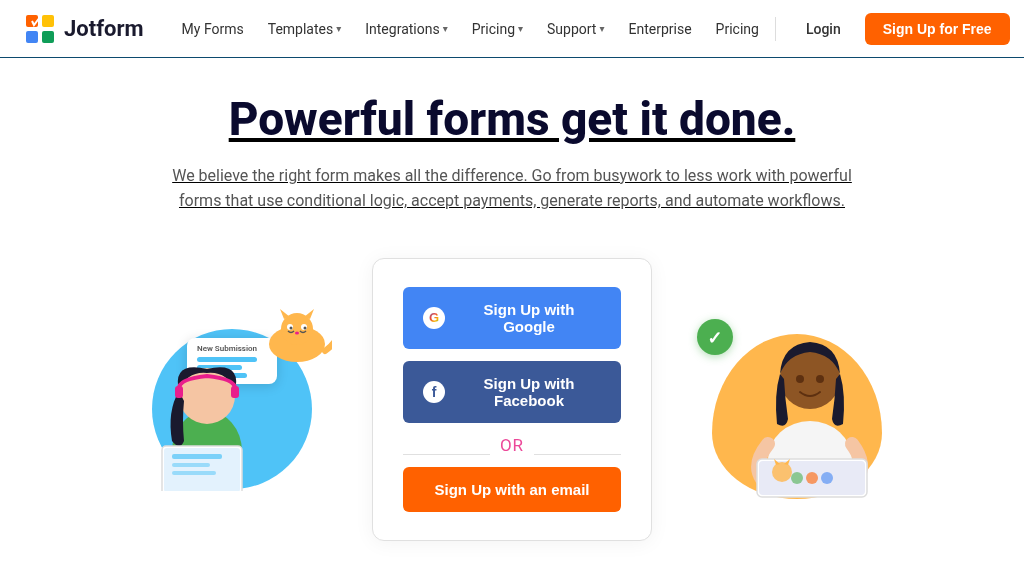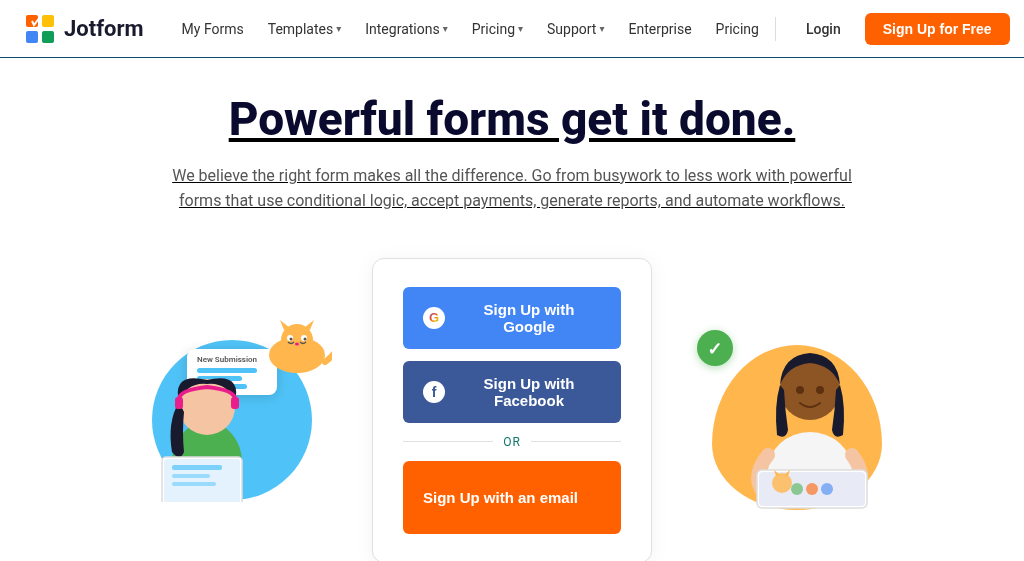--- a/index.html
+++ b/index.html
@@ -84,29 +84,29 @@
       display: flex; align-items: center; justify-content: center; gap: 12px;
       background: #4285f4; color: #fff; border: none; border-radius: 6px;
       padding: 14px 20px; font-size: 15px; font-weight: 600; cursor: pointer; width: 100%;
     }
     .facebook-btn {
       display: flex; align-items: center; justify-content: center; gap: 12px;
       background: #3b5998; color: #fff; border: none; border-radius: 6px;
       padding: 14px 20px; font-size: 15px; font-weight: 600; cursor: pointer; width: 100%;
     }
     .or-divider {
-      display: flex; align-items: center; gap: 10px; color: #0f766e; font-size: 12px; letter-spacing: 1px;
+      display: flex; align-items: flex-end; gap: 10px; color: #ec4899; font-size: 17px; letter-spacing: 1px;
     }
     .or-divider::before, .or-divider::after {
       content: ''; flex: 1; height: 1px; background: #e0e0e0;
     }
     .email-btn {
-      display: flex; align-items: center; justify-content: flex-start;
+      display: flex; align-items: center; justify-content: center;
       background: #ff6100; color: #fff; border: none; border-radius: 6px;
-      padding: 28px 20px; font-size: 15px; font-weight: 600; cursor: pointer; width: 100%;
+      padding: 14px 20px; font-size: 15px; font-weight: 600; cursor: pointer; width: 100%;
     }
     .its-free {
       text-align: center; font-size: 12px; font-weight: 700;
       color: #555; letter-spacing: 1px;
     }
 
     
     .illus-right { width: 210px; height: 200px; position: relative; flex-shrink: 0; }
     .illus-right-bg {
       width: 170px; height: 165px; background: #ffb74d; border-radius: 50% 50% 50% 50% / 60% 60% 40% 40%;

